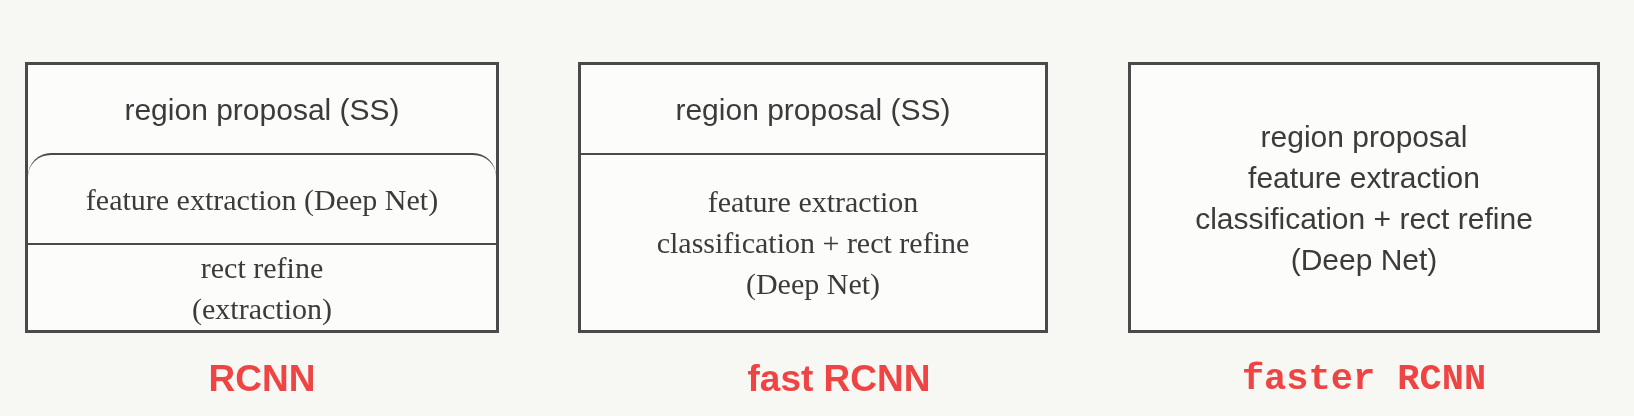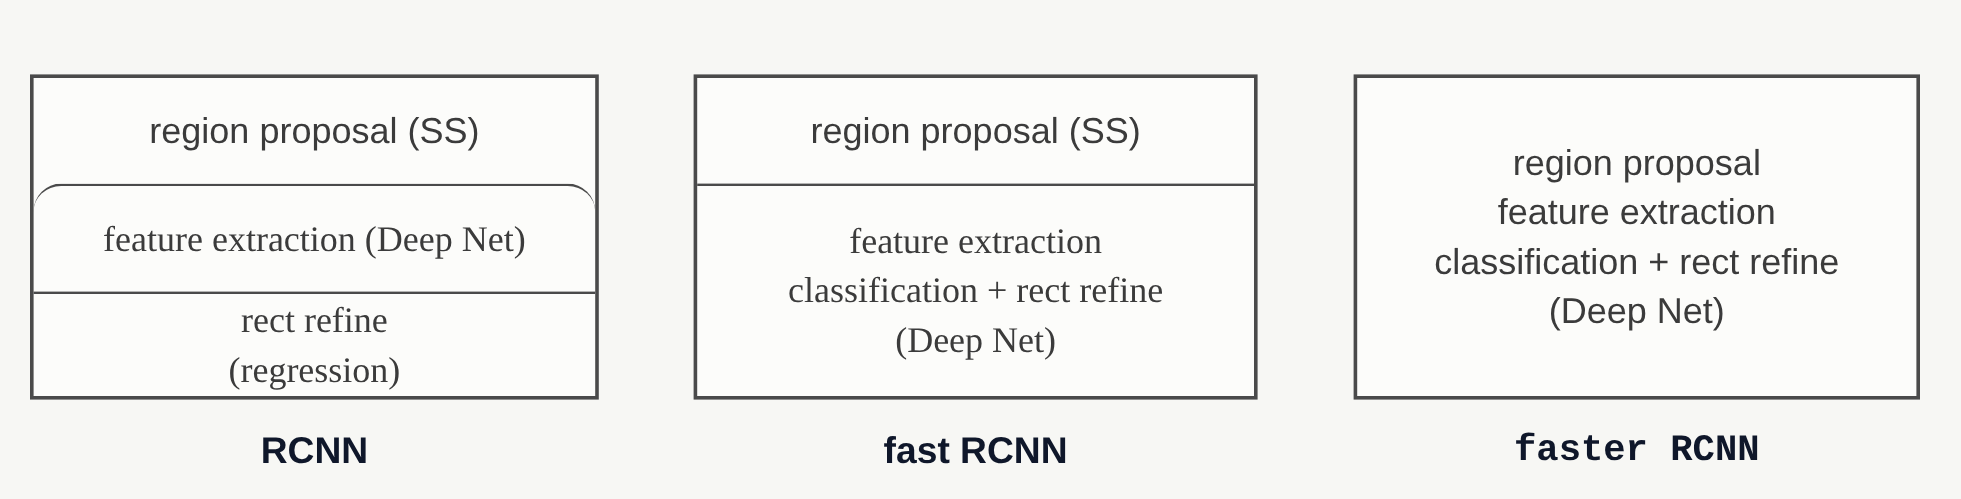--- a/index.html
+++ b/index.html
@@ -53,46 +53,46 @@
   }
   .cell-line {
     font-size: 30px;
     line-height: 41px;
     white-space: nowrap;
   }
   .caption {
     position: absolute;
     top: 358px;
     text-align: center;
-    font-size: 31px;
+    font-size: 37px;
     font-weight: bold;
-    color: #0f172a;
+    color: #ef4444;
   }
   #caption-rcnn   { left: 25px;   width: 474px; }
-  #caption-fast   { left: 578px;  width: 470px; }
+  #caption-fast   { left: 604px;  width: 470px; }
   #caption-faster { left: 1128px; width: 472px; font-family: Liberation Mono, monospace; }
 </style>
 </head>
 <body>
 
 <div class="arch-box" id="box-rcnn">
   <div class="arch-row row-fixed">
     <div class="arch-cell">
       <div class="cell-line">region proposal (SS)</div>
     </div>
   </div>
   <div class="arch-row row-fixed">
     <div class="arch-cell">
       <div class="cell-line">feature extraction (Deep Net)</div>
     </div>
   </div>
   <div class="arch-row row-grow">
     <div class="arch-cell">
       <div class="cell-line">rect refine</div>
-      <div class="cell-line">(regression)</div>
+      <div class="cell-line">(extraction)</div>
     </div>
   </div>
 </div>
 <div class="caption" id="caption-rcnn">RCNN</div>
 
 <div class="arch-box" id="box-fast">
   <div class="arch-row row-fixed">
     <div class="arch-cell">
       <div class="cell-line">region proposal (SS)</div>
     </div>

